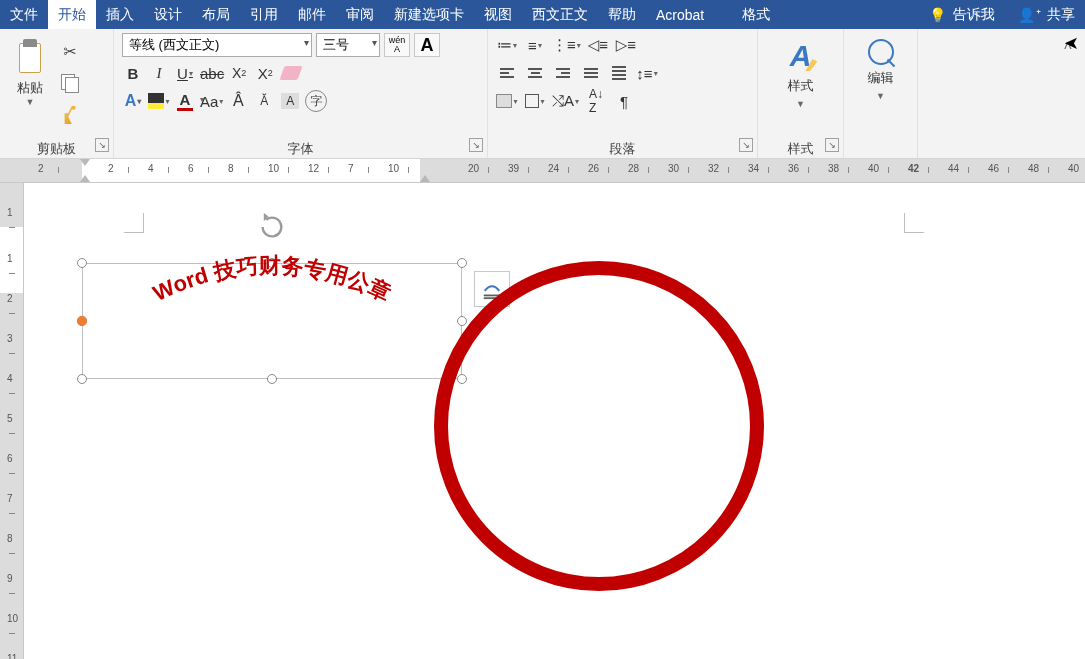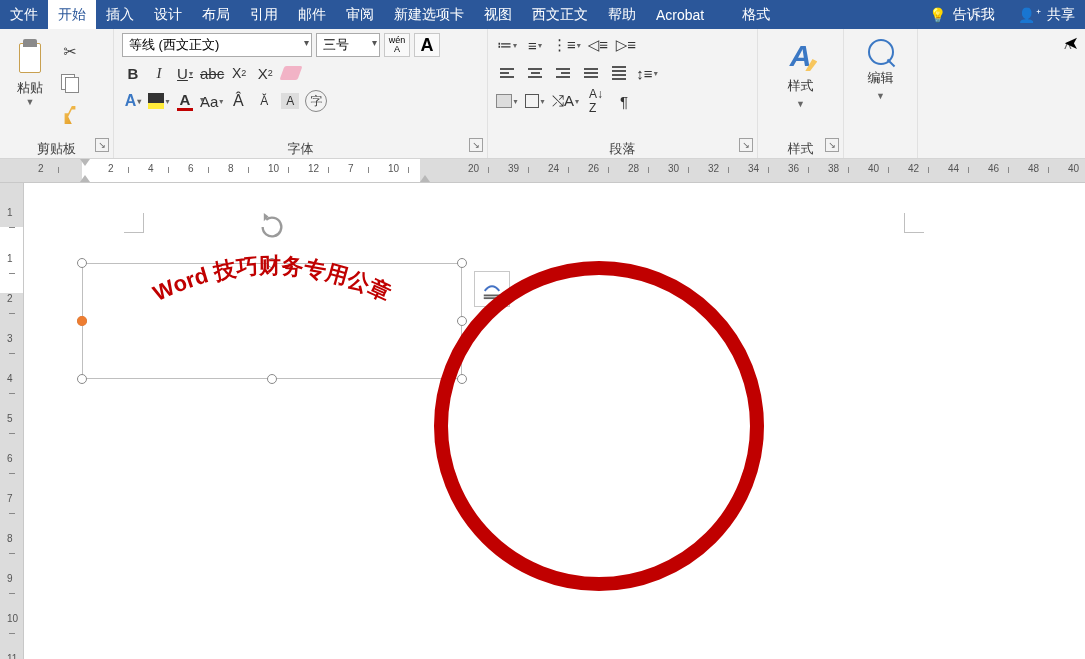--- a/index.html
+++ b/index.html
@@ -403,21 +403,21 @@
     <span class="tick" style="left: 708px;">32</span>
     <span class="minor" style="left: 728px;"></span>
     <span class="tick" style="left: 748px;">34</span>
     <span class="minor" style="left: 768px;"></span>
     <span class="tick" style="left: 788px;">36</span>
     <span class="minor" style="left: 808px;"></span>
     <span class="tick" style="left: 828px;">38</span>
     <span class="minor" style="left: 848px;"></span>
     <span class="tick" style="left: 868px;">40</span>
     <span class="minor" style="left: 888px;"></span>
-    <span class="tick" style="left: 908px;">42</span>
+    <span class="tick" style="left: 908px; font-weight: bold;">42</span>
     <span class="minor" style="left: 928px;"></span>
     <span class="tick" style="left: 948px;">44</span>
     <span class="minor" style="left: 968px;"></span>
     <span class="tick" style="left: 988px;">46</span>
     <span class="minor" style="left: 1008px;"></span>
     <span class="tick" style="left: 1028px;">48</span>
     <span class="minor" style="left: 1048px;"></span>
     <span class="tick" style="left: 1068px;">40</span>
   </div>
 

